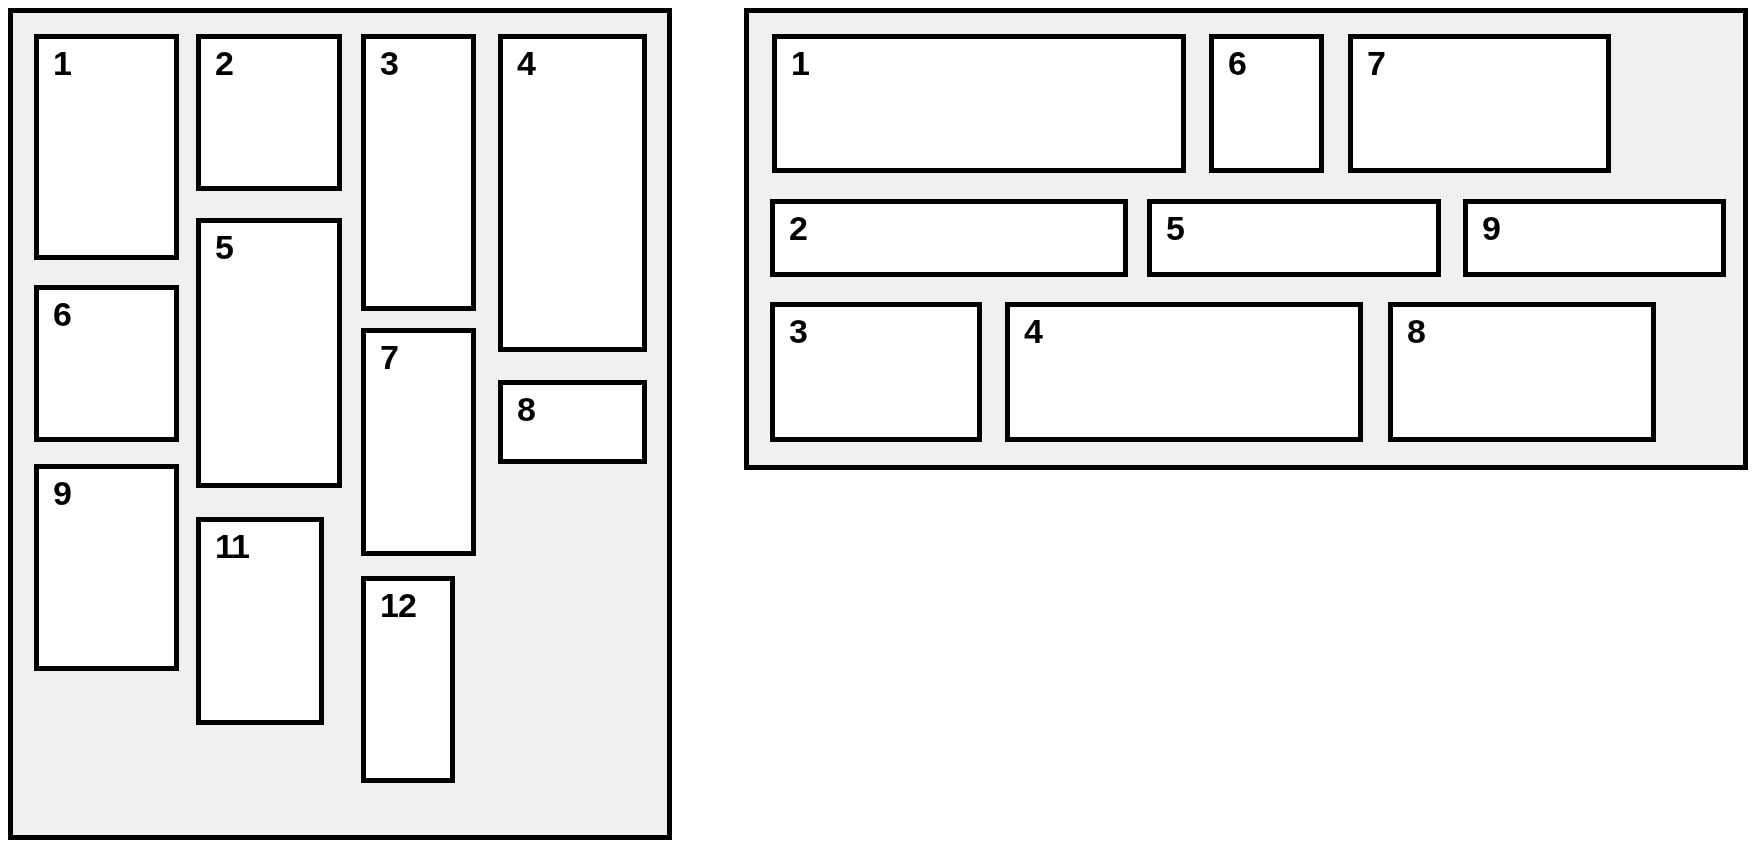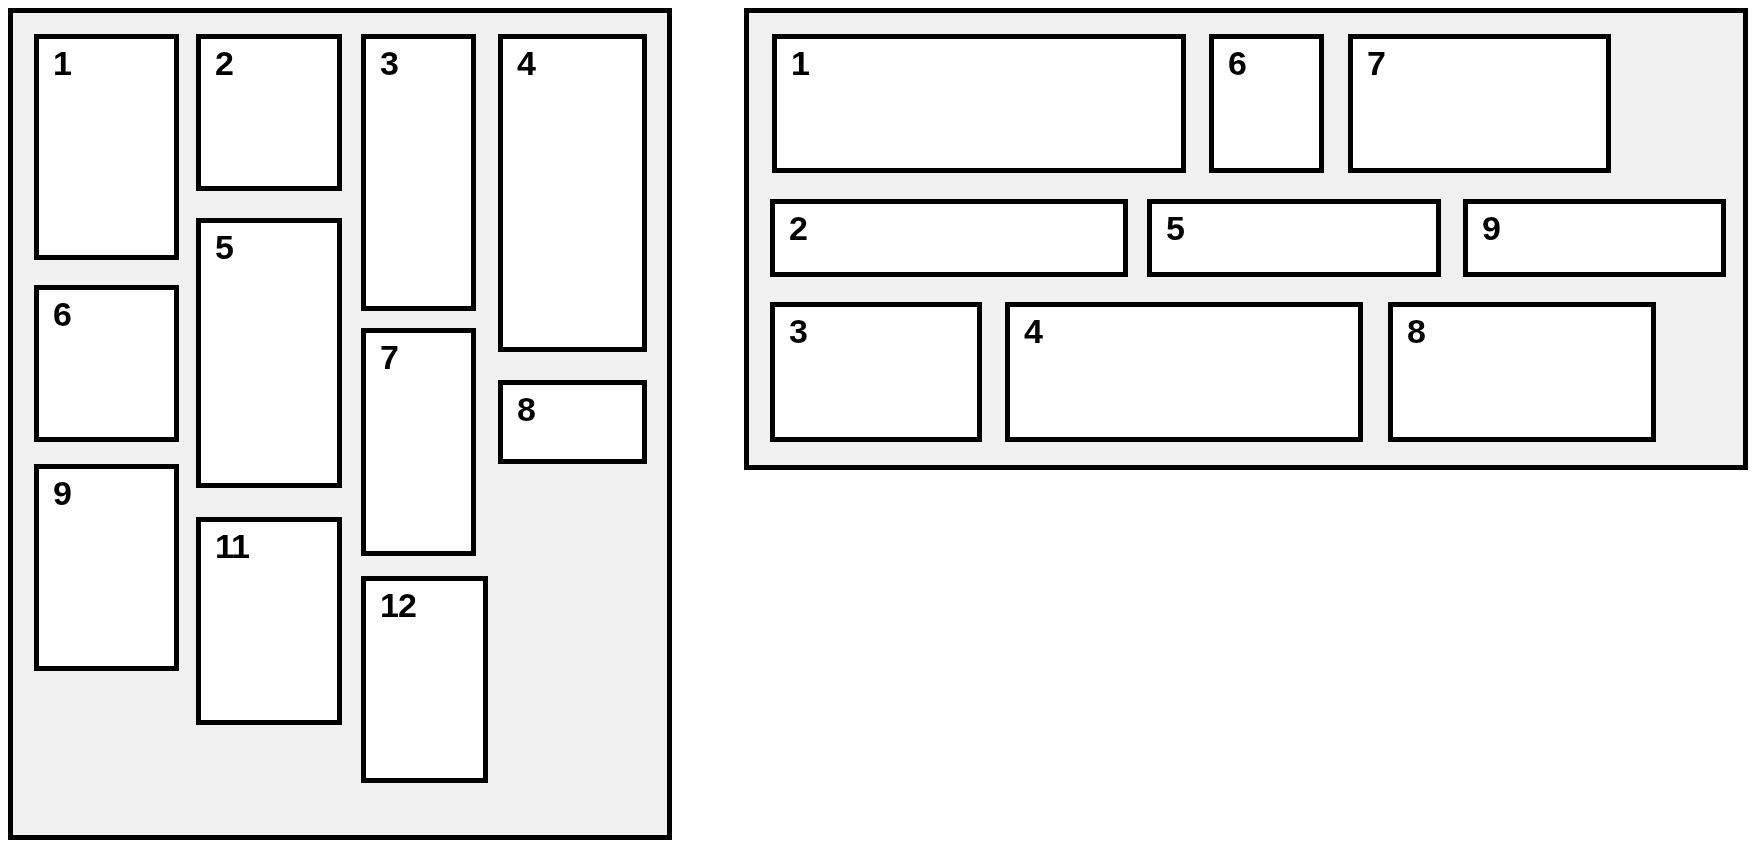--- a/index.html
+++ b/index.html
@@ -72,24 +72,24 @@
   </div>
   <div class="mbox" style="left:348px;top:315px;width:115px;height:228px">
     <span class="num">7</span>
   </div>
   <div class="mbox" style="left:485px;top:367px;width:149px;height:84px">
     <span class="num">8</span>
   </div>
   <div class="mbox" style="left:21px;top:451px;width:145px;height:207px">
     <span class="num">9</span>
   </div>
-  <div class="mbox" style="left:183px;top:504px;width:146px;height:208px">
+  <div class="mbox" style="left:183px;top:504px;width:128px;height:208px">
     <span class="num">11</span>
   </div>
-  <div class="mbox" style="left:348px;top:563px;width:127px;height:207px">
+  <div class="mbox" style="left:348px;top:563px;width:94px;height:207px">
     <span class="num">12</span>
   </div>
 </div>
 
 <div class="panel" id="right-panel">
   <div class="mbox" style="left:23px;top:21px;width:414px;height:139px">
     <span class="num">1</span>
   </div>
   <div class="mbox" style="left:21px;top:186px;width:358px;height:78px">
     <span class="num">2</span>

